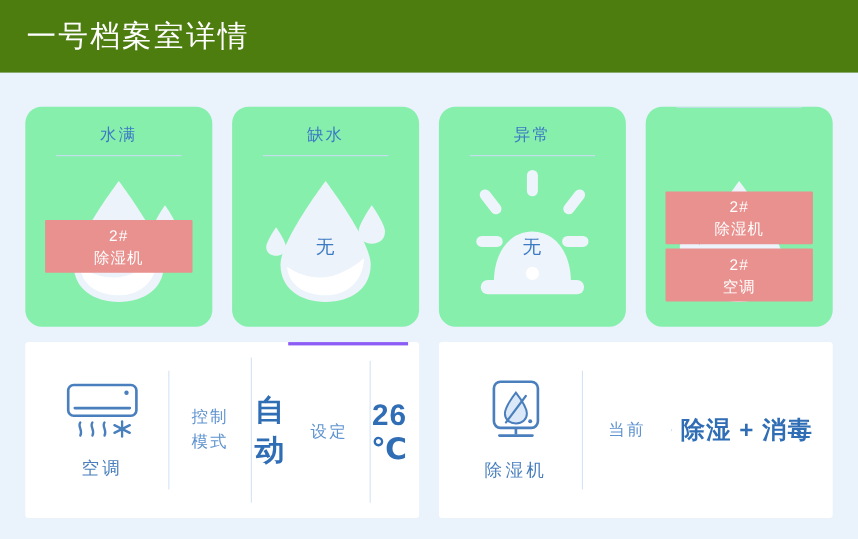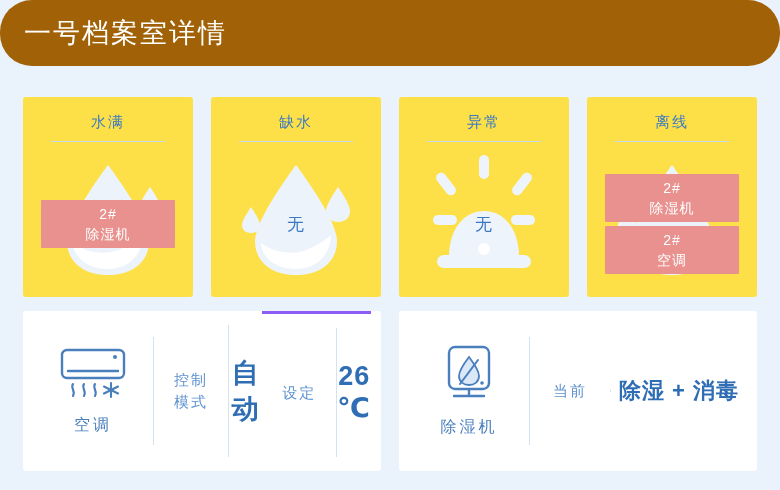--- a/index.html
+++ b/index.html
@@ -14,23 +14,22 @@
     overflow: hidden;
     position: relative;
   }
 
   
   .header {
     position: absolute;
     left: 0; top: 0;
     width: 780px;
     height: 66px;
-    background: #a16207;
+    background: #4d7c0f;
     box-sizing: border-box;
-    border-radius: 32px;
   }
   .header-title {
     position: absolute;
     left: 24px;
     top: 50%;
     transform: translateY(-50%);
     color: #ffffff;
     font-size: 27px;
     letter-spacing: 2px;
     font-weight: 400;
@@ -43,22 +42,22 @@
     left: 23px;
     top: 97px;
     width: 734px;
     height: 200px;
     display: flex;
     gap: 18px;
   }
   .status-card {
     position: relative;
     flex: 1 1 0;
-    background: #fde047;
-    border-radius: 3px;
+    background: #86efac;
+    border-radius: 15px;
     overflow: hidden;
   }
   .status-card-title {
     position: relative;
     z-index: 3;
     text-align: center;
     color: #3c7ac4;
     font-size: 15px;
     letter-spacing: 2px;
     padding-top: 16px;
@@ -264,21 +263,20 @@
         <rect x="96" y="22" width="10" height="26" rx="5" fill="#eef4fb" transform="rotate(38 101 35)"></rect>
         <circle cx="63" cy="100" r="6" fill="#ffffff"></circle>
       </svg>
     </div>
     <div class="card-body">
       <div class="none-text">无</div>
     </div>
   </div>
 
   <div class="status-card">
-    <div class="status-card-title">离线</div>
     <div class="status-card-rule"></div>
     <div class="watermark">
       <svg width="118" height="132" viewBox="0 0 118 132">
         <path d="M59 18 C59 18 18 72 18 94 C18 116 36 128 59 128 C82 128 100 116 100 94 C100 72 59 18 59 18 Z" fill="#edf3fb"></path>
         <path d="M24 96 C38 106 58 110 76 100 C84 96 90 92 94 88 C93 110 78 122 59 122 C40 122 25 112 24 96 Z" fill="#ffffff"></path>
         <path d="M101 40 C101 40 89 57 89 64 C89 71 94 75 101 75 C108 75 113 71 113 64 C113 57 101 40 101 40 Z" fill="#edf3fb"></path>
         <path d="M14 60 C14 60 5 73 5 78 C5 83 9 86 14 86 C19 86 23 83 23 78 C23 73 14 60 14 60 Z" fill="#edf3fb"></path>
       </svg>
     </div>
     <div class="card-body">

